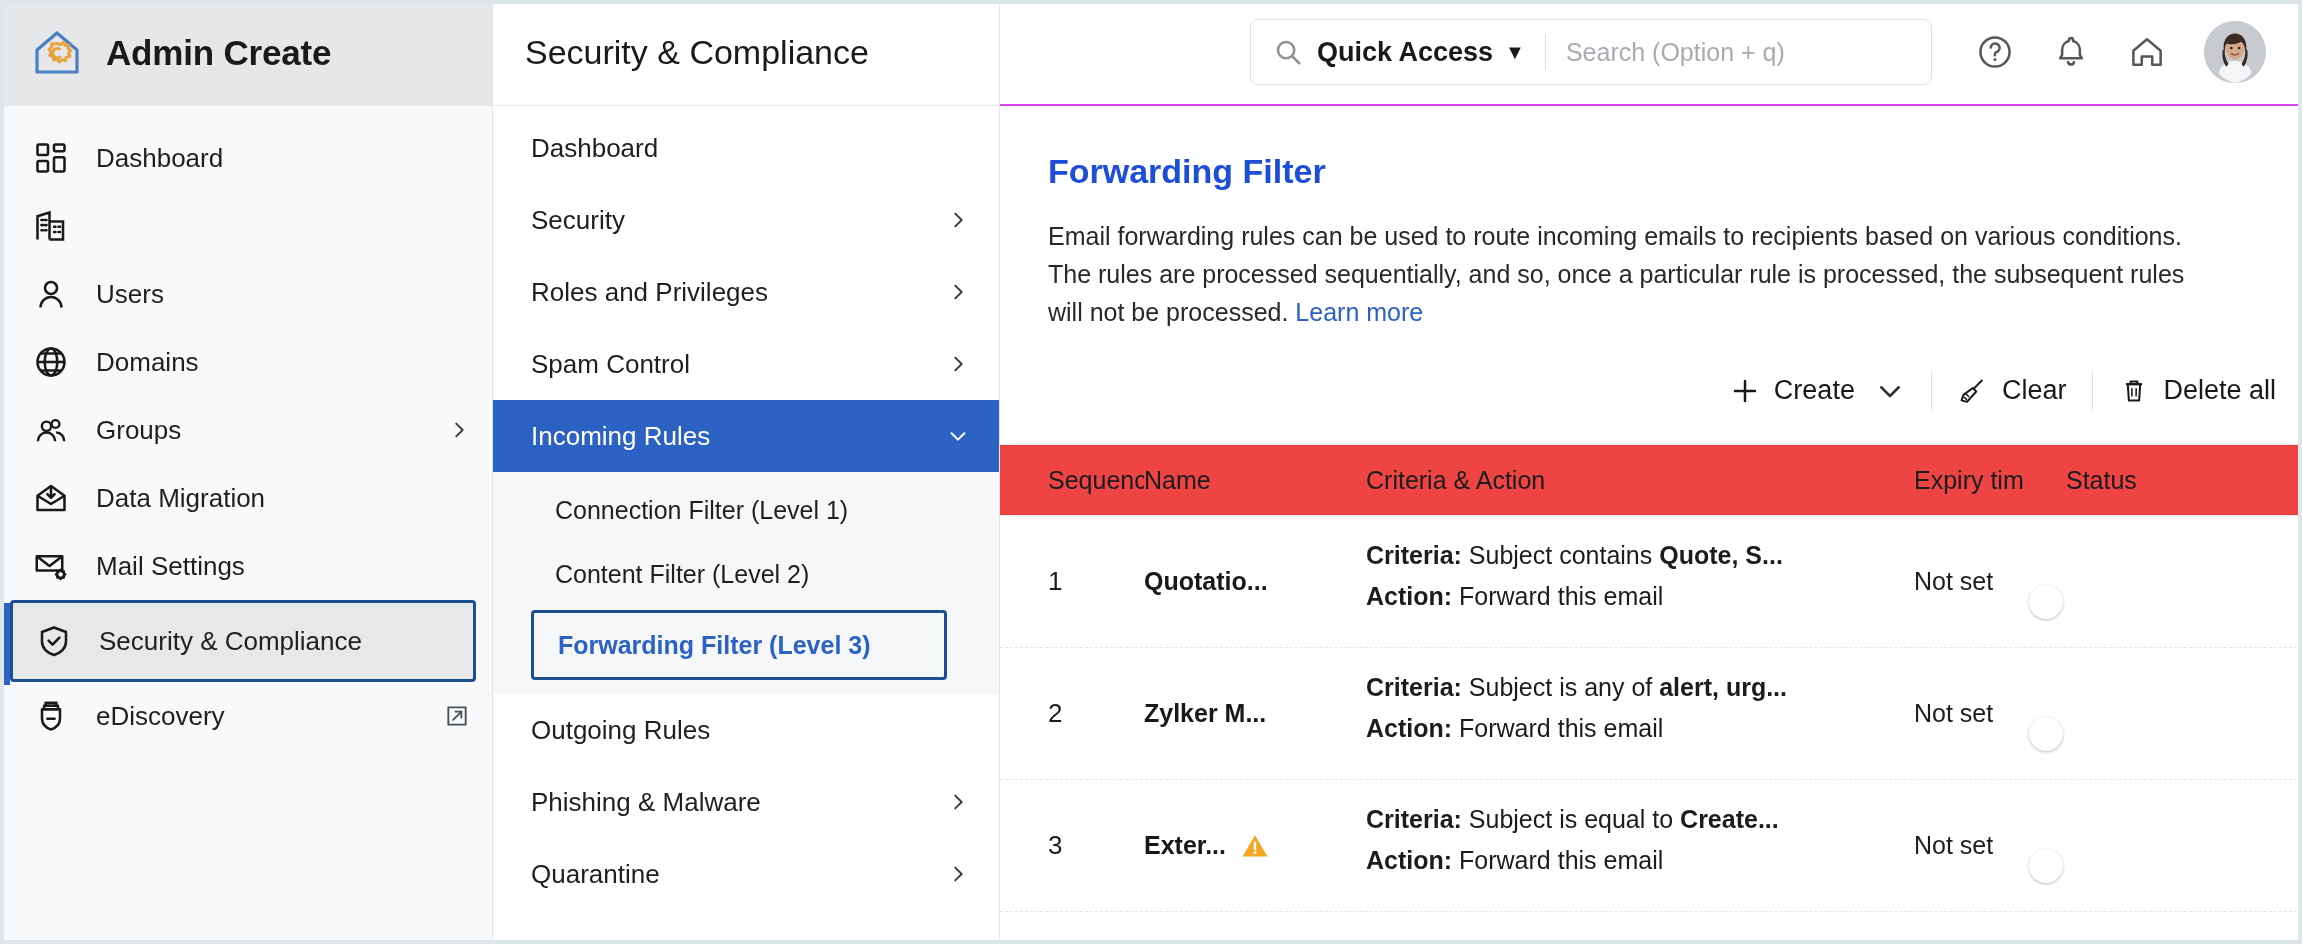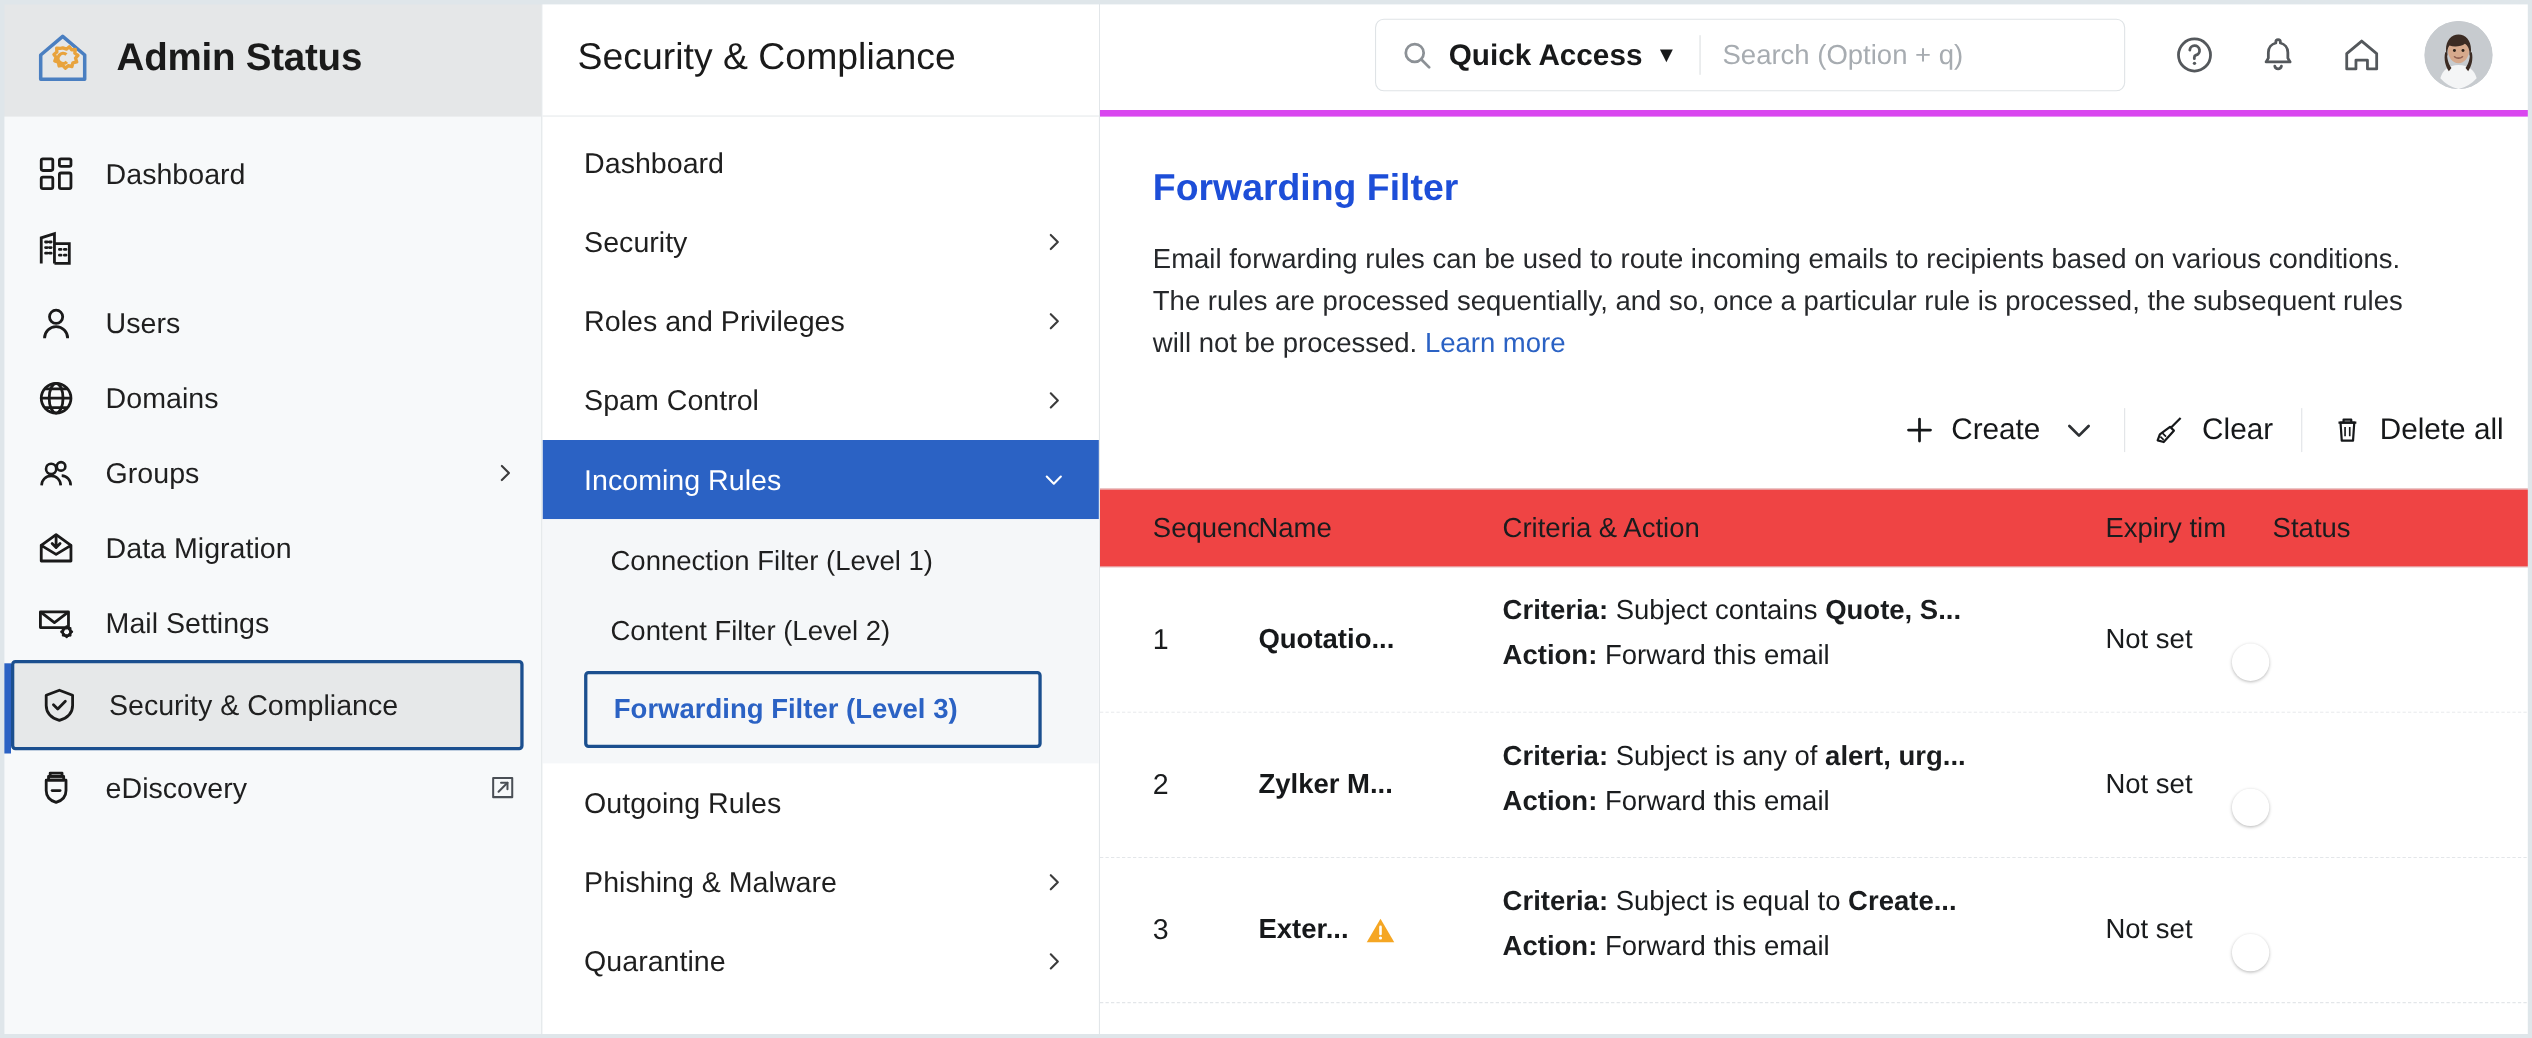--- a/index.html
+++ b/index.html
@@ -161,21 +161,21 @@
     min-width: 0;
   }
   .topbar {
     height: 106px;
     flex: 0 0 106px;
     display: flex;
     align-items: center;
     justify-content: flex-end;
     padding-right: 36px;
     gap: 0;
-    border-bottom: 6px solid #d946ef;
+    border-bottom: 2px solid #d946ef;
     background: #ffffff;
   }
   .searchbox {
     display: flex;
     align-items: center;
     height: 66px;
     width: 682px;
     border: 1px solid #dfe3e6;
     border-radius: 8px;
     padding: 0 22px;
@@ -304,21 +304,21 @@
       <div class="brand-logo">
         <svg viewBox="0 0 54 54" width="54" height="54">
           <path d="M7 24 L27 7 L47 24 L47 46 L7 46 Z" fill="none" stroke="#4a7fc1" stroke-width="3.2" stroke-linejoin="round"></path>
           <path d="M27 16 m-1 0 a1 1 0 0 0 0 0" fill="none"></path>
           <g fill="none" stroke="#e8a33d" stroke-width="3" stroke-linejoin="round">
             <path d="M27 17.5 l3.6 1.2 2.4-2.3 2.1 2.9 3.4-.3-.5 3.4 2.9 2-2.3 2.4 1.2 3.5-3.6.9-.8 3.4-3.4-.9-2.6 2.3-2.3-2.6-3.4.6-.6-3.4-3.3-1.2 1.3-3.2-2.1-2.7 2.7-2.2-.2-3.5 3.5.1z"></path>
             <path d="M30.4 23.6 a4.6 4.6 0 1 0 .4 6.6"></path>
           </g>
         </svg>
       </div>
-      <div class="brand-title">Admin Status</div>
+      <div class="brand-title">Admin Create</div>
     </div>
 
     <nav class="nav-list">
 
       <div class="nav-item">
         <span class="nav-icon">
           <svg viewBox="0 0 24 24" fill="none" stroke="currentColor" stroke-width="1.7">
             <rect x="3" y="3" width="7" height="7" rx="1"></rect>
               <rect x="14" y="3" width="7" height="4.5" rx="1"></rect>
             <rect x="3" y="14" width="7" height="7" rx="1"></rect>

